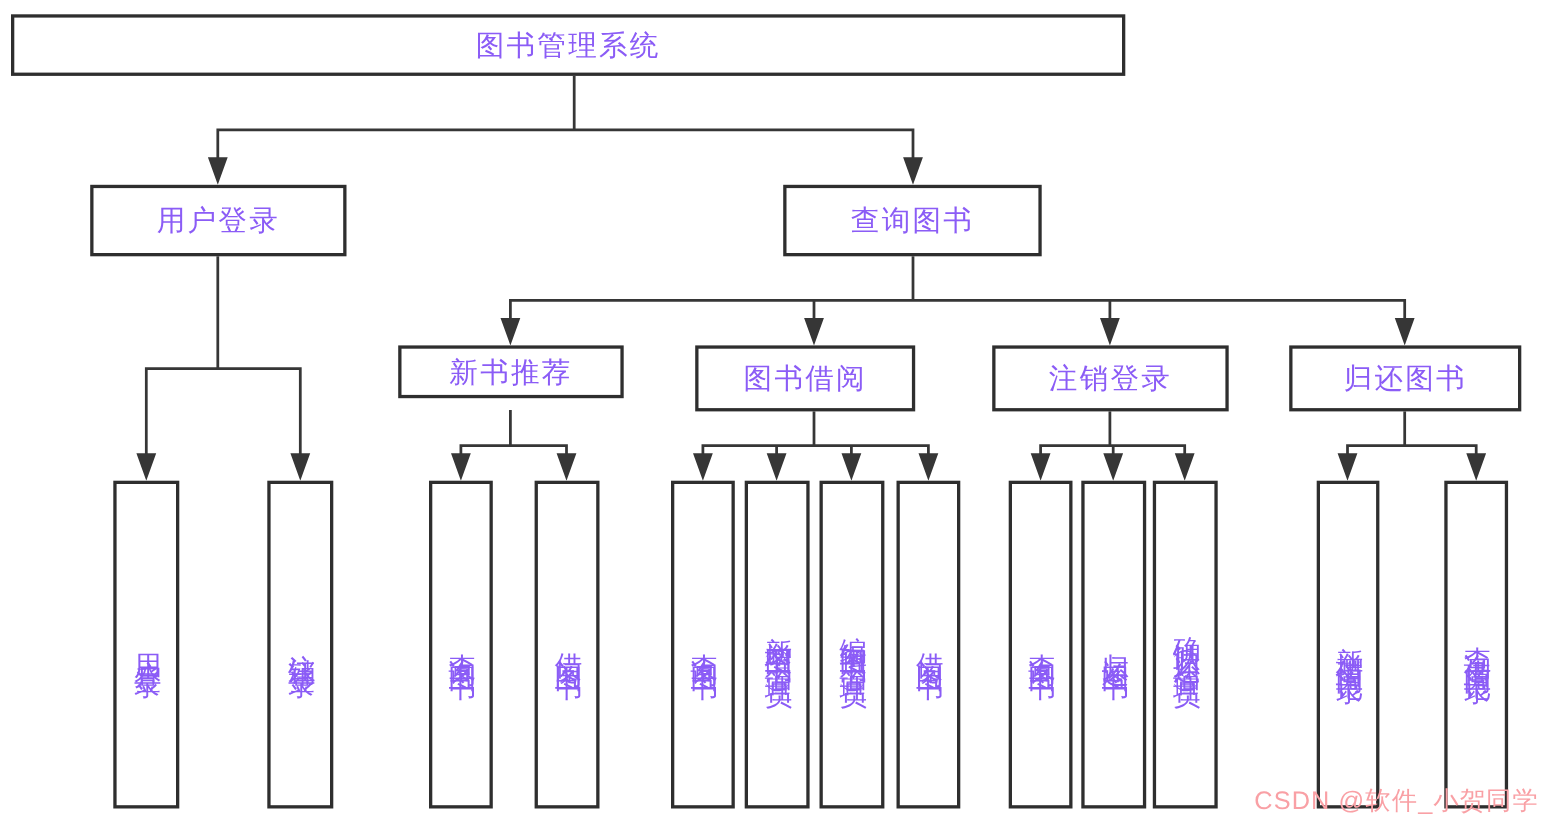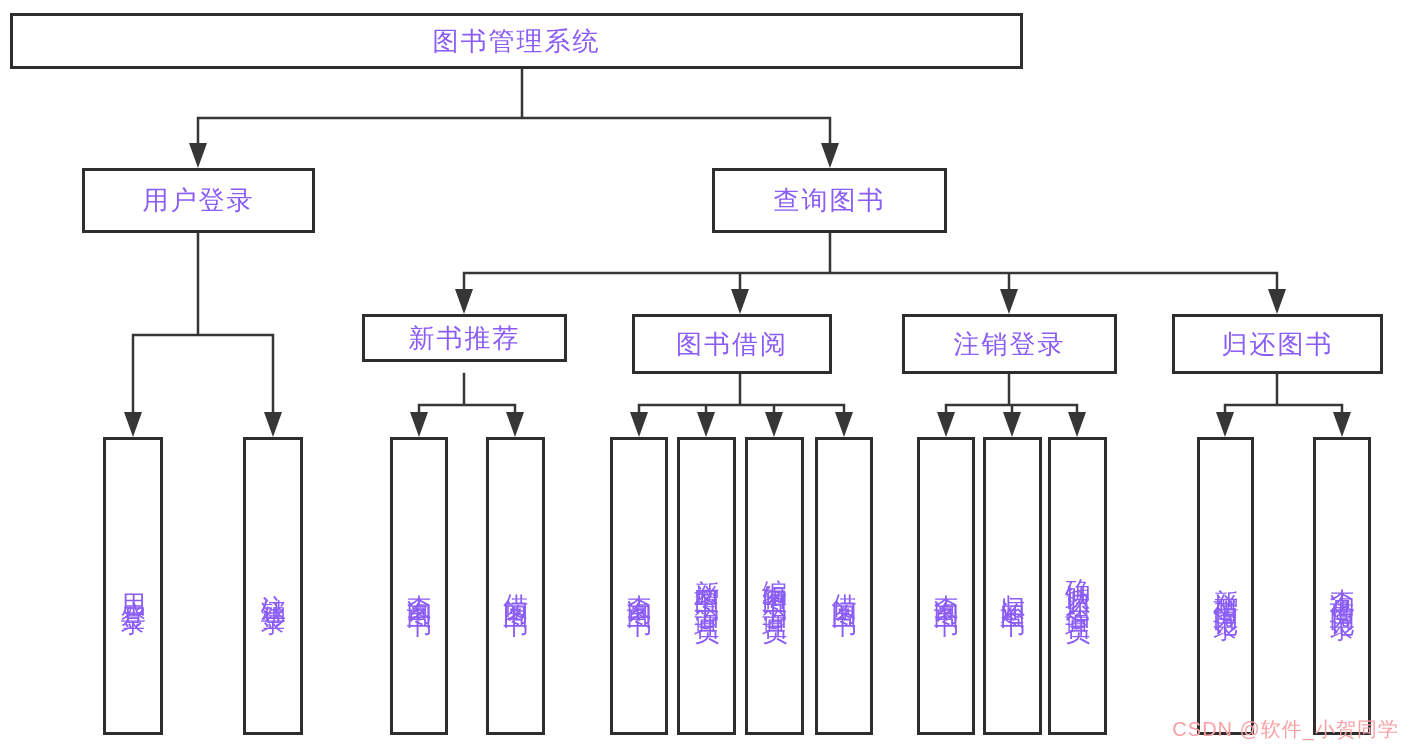--- a/index.html
+++ b/index.html
@@ -27,21 +27,21 @@
   .vbox{
     writing-mode:vertical-rl;
     text-orientation:mixed;
     font-size:25px;
     letter-spacing:6px;
   }
   .watermark{
     position:absolute;
     right:6px;bottom:4px;
     color:#f9a0a5;
-    font-size:20px;
+    font-size:23px;
     letter-spacing:1px;
     z-index:3;
     white-space:nowrap;
   }
 </style>
 </head>
 <body>
 
 <div class="stage">
 

